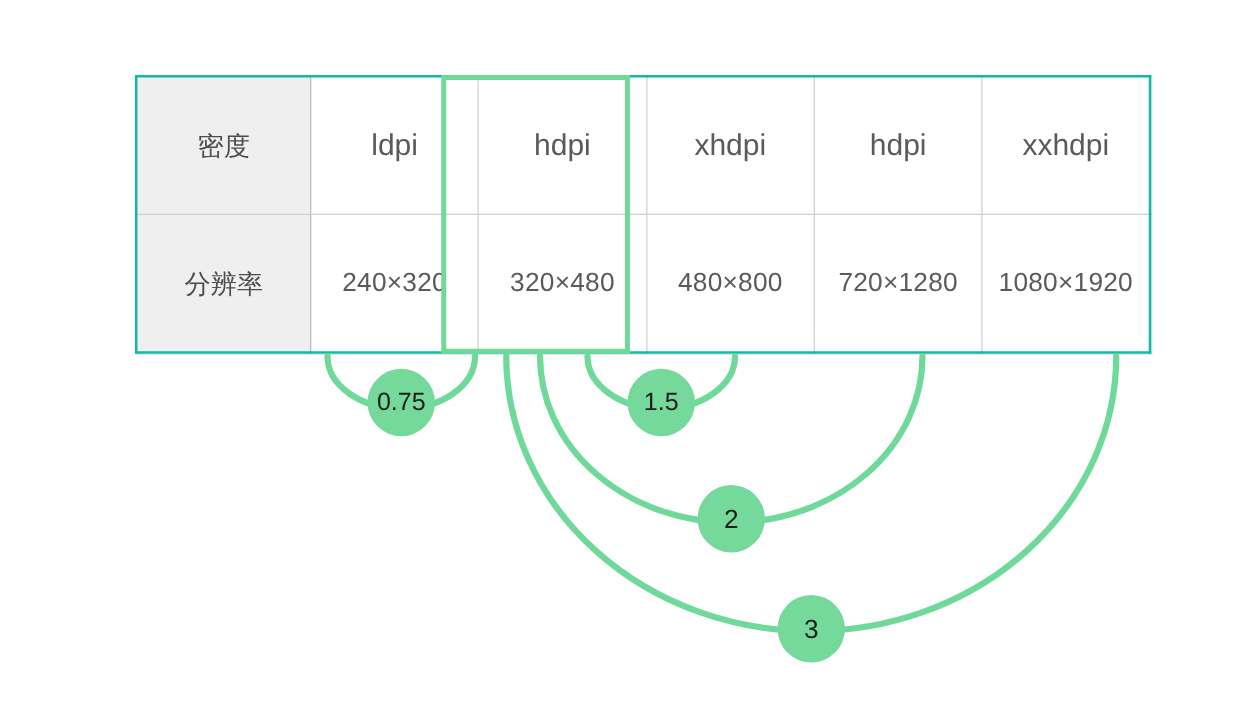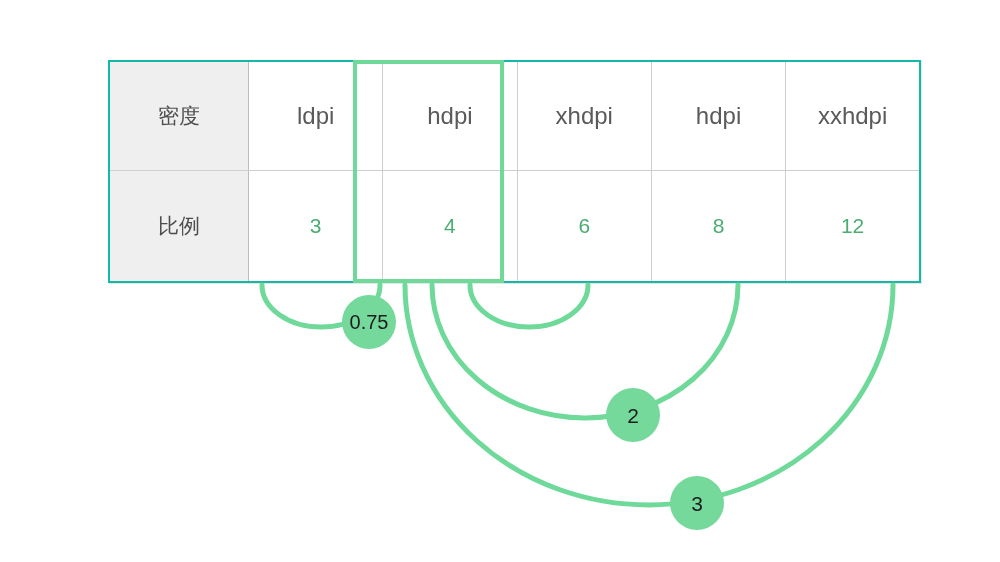--- a/index.html
+++ b/index.html
@@ -99,21 +99,20 @@
     position: absolute;
     border-radius: 50%;
     background: #76d99c;
     color: #1d1d1d;
     display: flex;
     align-items: center;
     justify-content: center;
     font-size: 21px;
     font-weight: 400;
     line-height: 1;
-    margin-left: 48px;
   }
   #badge-0 { left: 294px; top: 295px; width: 54px; height: 54px; font-size: 20px; }
   #badge-1 { left: 502px; top: 295px; width: 54px; height: 54px; font-size: 20px; }
   #badge-2 { left: 558px; top: 388px; width: 54px; height: 54px; }
   #badge-3 { left: 622px; top: 476px; width: 54px; height: 54px; }
 </style>
 </head>
 <body>
 
 <div id="stage">
@@ -121,41 +120,42 @@
   <table id="density-table">
     <tbody>
       <tr class="row-head">
         <td class="rowhead">密度</td>
         <td>ldpi</td>
         <td>hdpi</td>
         <td>xhdpi</td>
         <td>hdpi</td>
         <td>xxhdpi</td>
       </tr>
-      <tr class="row-ratio">
-        <td class="rowhead">比例</td>
-        <td class="ratio-cell">3</td>
-        <td class="ratio-cell">4</td>
-        <td class="ratio-cell">6</td>
-        <td class="ratio-cell">8</td>
-        <td class="ratio-cell">12</td>
+      <tr class="row-res">
+        <td class="rowhead">分辨率</td>
+        <td class="resolution-cell">240×320</td>
+        <td class="resolution-cell">320×480</td>
+        <td class="resolution-cell">480×800</td>
+        <td class="resolution-cell">720×1280</td>
+        <td class="resolution-cell">1080×1920</td>
       </tr>
     </tbody>
   </table>
 
   <div id="mdpi-highlight"></div>
 
   <svg id="arc-layer" viewBox="0 0 1000 562">
 
     <path class="arc-path" d="M 262,285 A 59,42 0 0 0 380,285"></path>
 
     <path class="arc-path" d="M 470,285 A 59,42 0 0 0 588,285"></path>
 
     <path class="arc-path" d="M 432,285 A 153,133 0 0 0 738,285"></path>
 
     <path class="arc-path" d="M 405,285 A 244,220 0 0 0 893,285"></path>
   </svg>
 
   <div class="ratio-badge" id="badge-0">0.75</div>
+  <div class="ratio-badge" id="badge-1">1.5</div>
   <div class="ratio-badge" id="badge-2">2</div>
   <div class="ratio-badge" id="badge-3">3</div>
 
 </div>
 
 </body></html>

